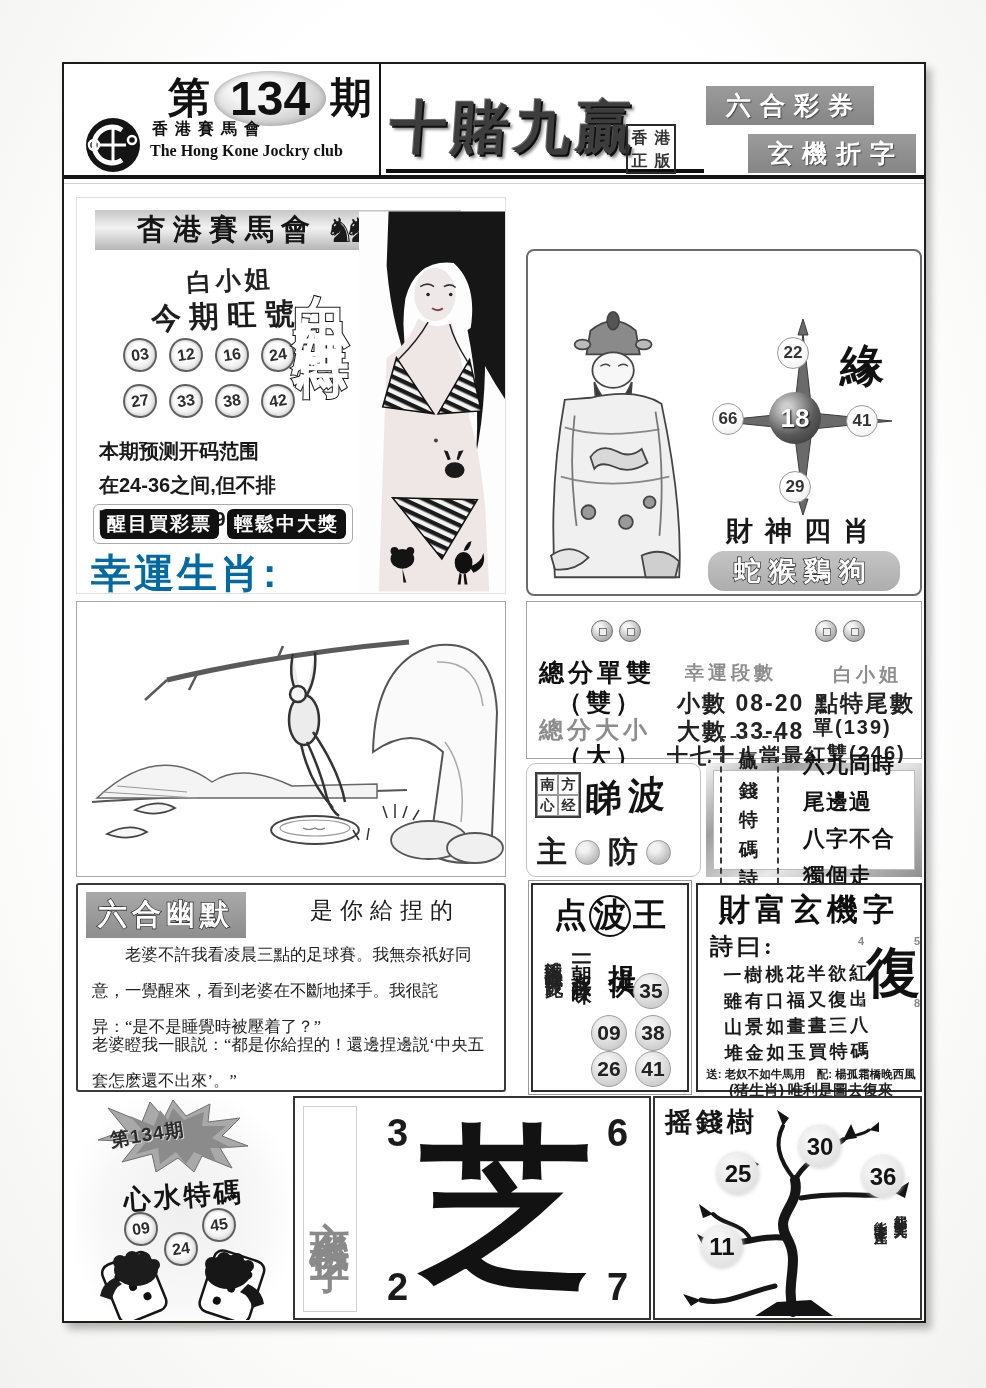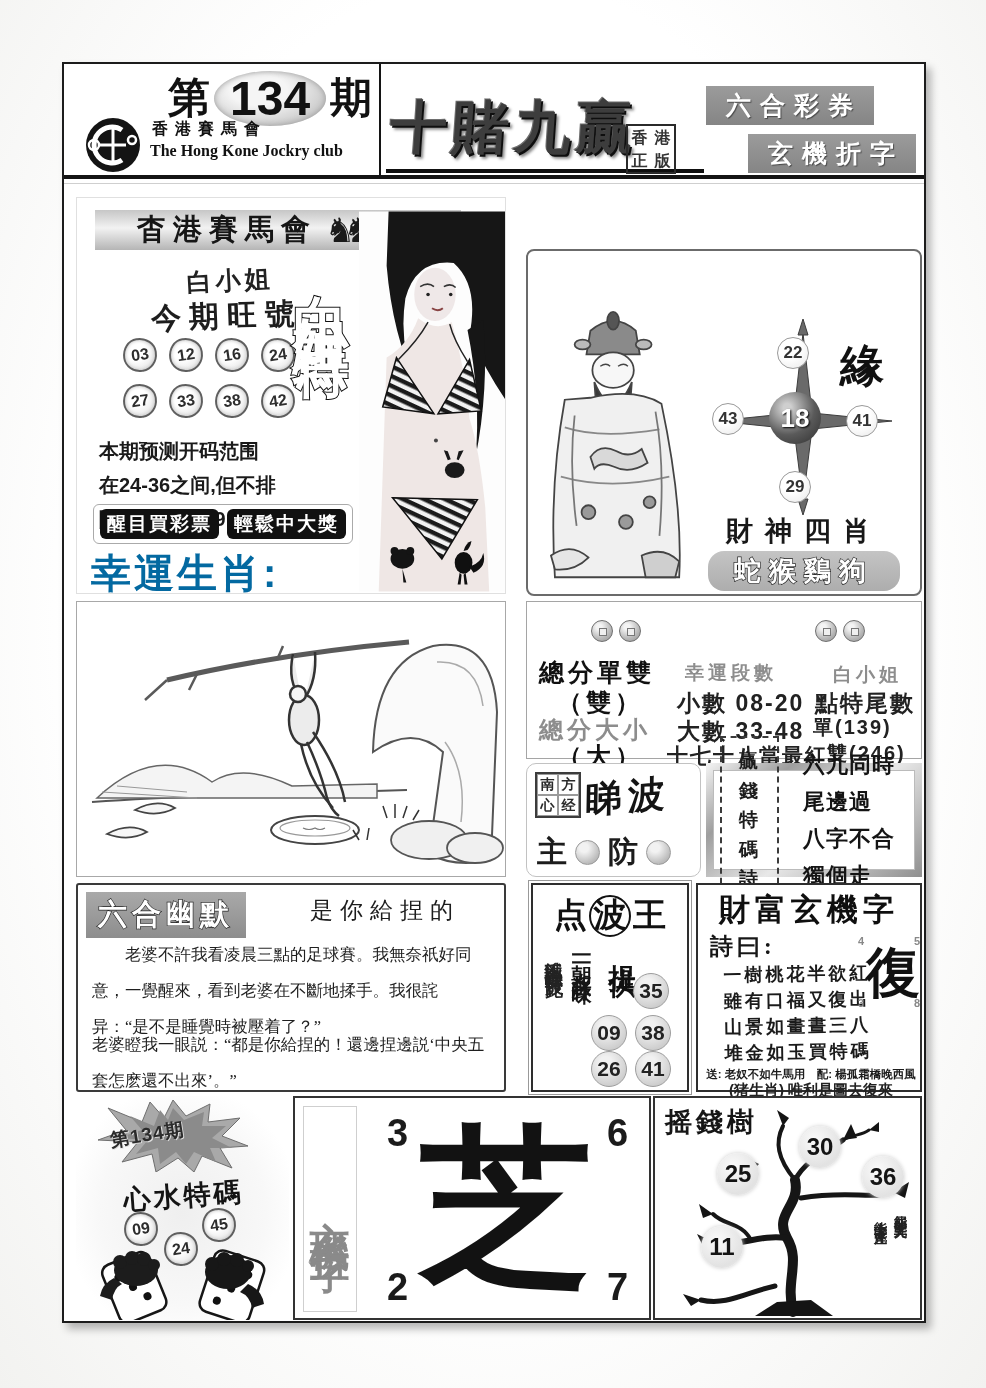--- a/index.html
+++ b/index.html
@@ -357,21 +357,21 @@
       <g fill="#6a6a6a" stroke="#3d3d3d" stroke-width="1">
         <polygon points="97,16 88,96 106,96"></polygon>
         <polygon points="97,184 88,112 106,112"></polygon>
         <polygon points="10,104 88,96 88,112"></polygon>
         <polygon points="186,104 106,96 106,112"></polygon>
         <polygon points="97,2 92,18 102,18"></polygon>
         <polygon points="97,198 92,182 102,182"></polygon>
       </g>
     </svg>
     <div class="cs-ball" style="left:249px;top:86px">22</div>
-    <div class="cs-ball" style="left:184px;top:152px">43</div>
+    <div class="cs-ball" style="left:184px;top:152px">66</div>
     <div class="cs-ball" style="left:318px;top:154px">41</div>
     <div class="cs-ball" style="left:251px;top:220px">29</div>
     <div id="cs-center" style="left:241px;top:141px">18</div>
     <div id="cs-yuan" class="abs serif">緣</div>
     <div id="cs-sub" class="abs">財神四肖</div>
     <div id="cs-zodiac" class="abs outline-thin">蛇猴鷄狗</div>
   </div>
 
   <div id="box-qq" class="panel">
     <span class="coin" style="left:64px;top:18px"></span>

